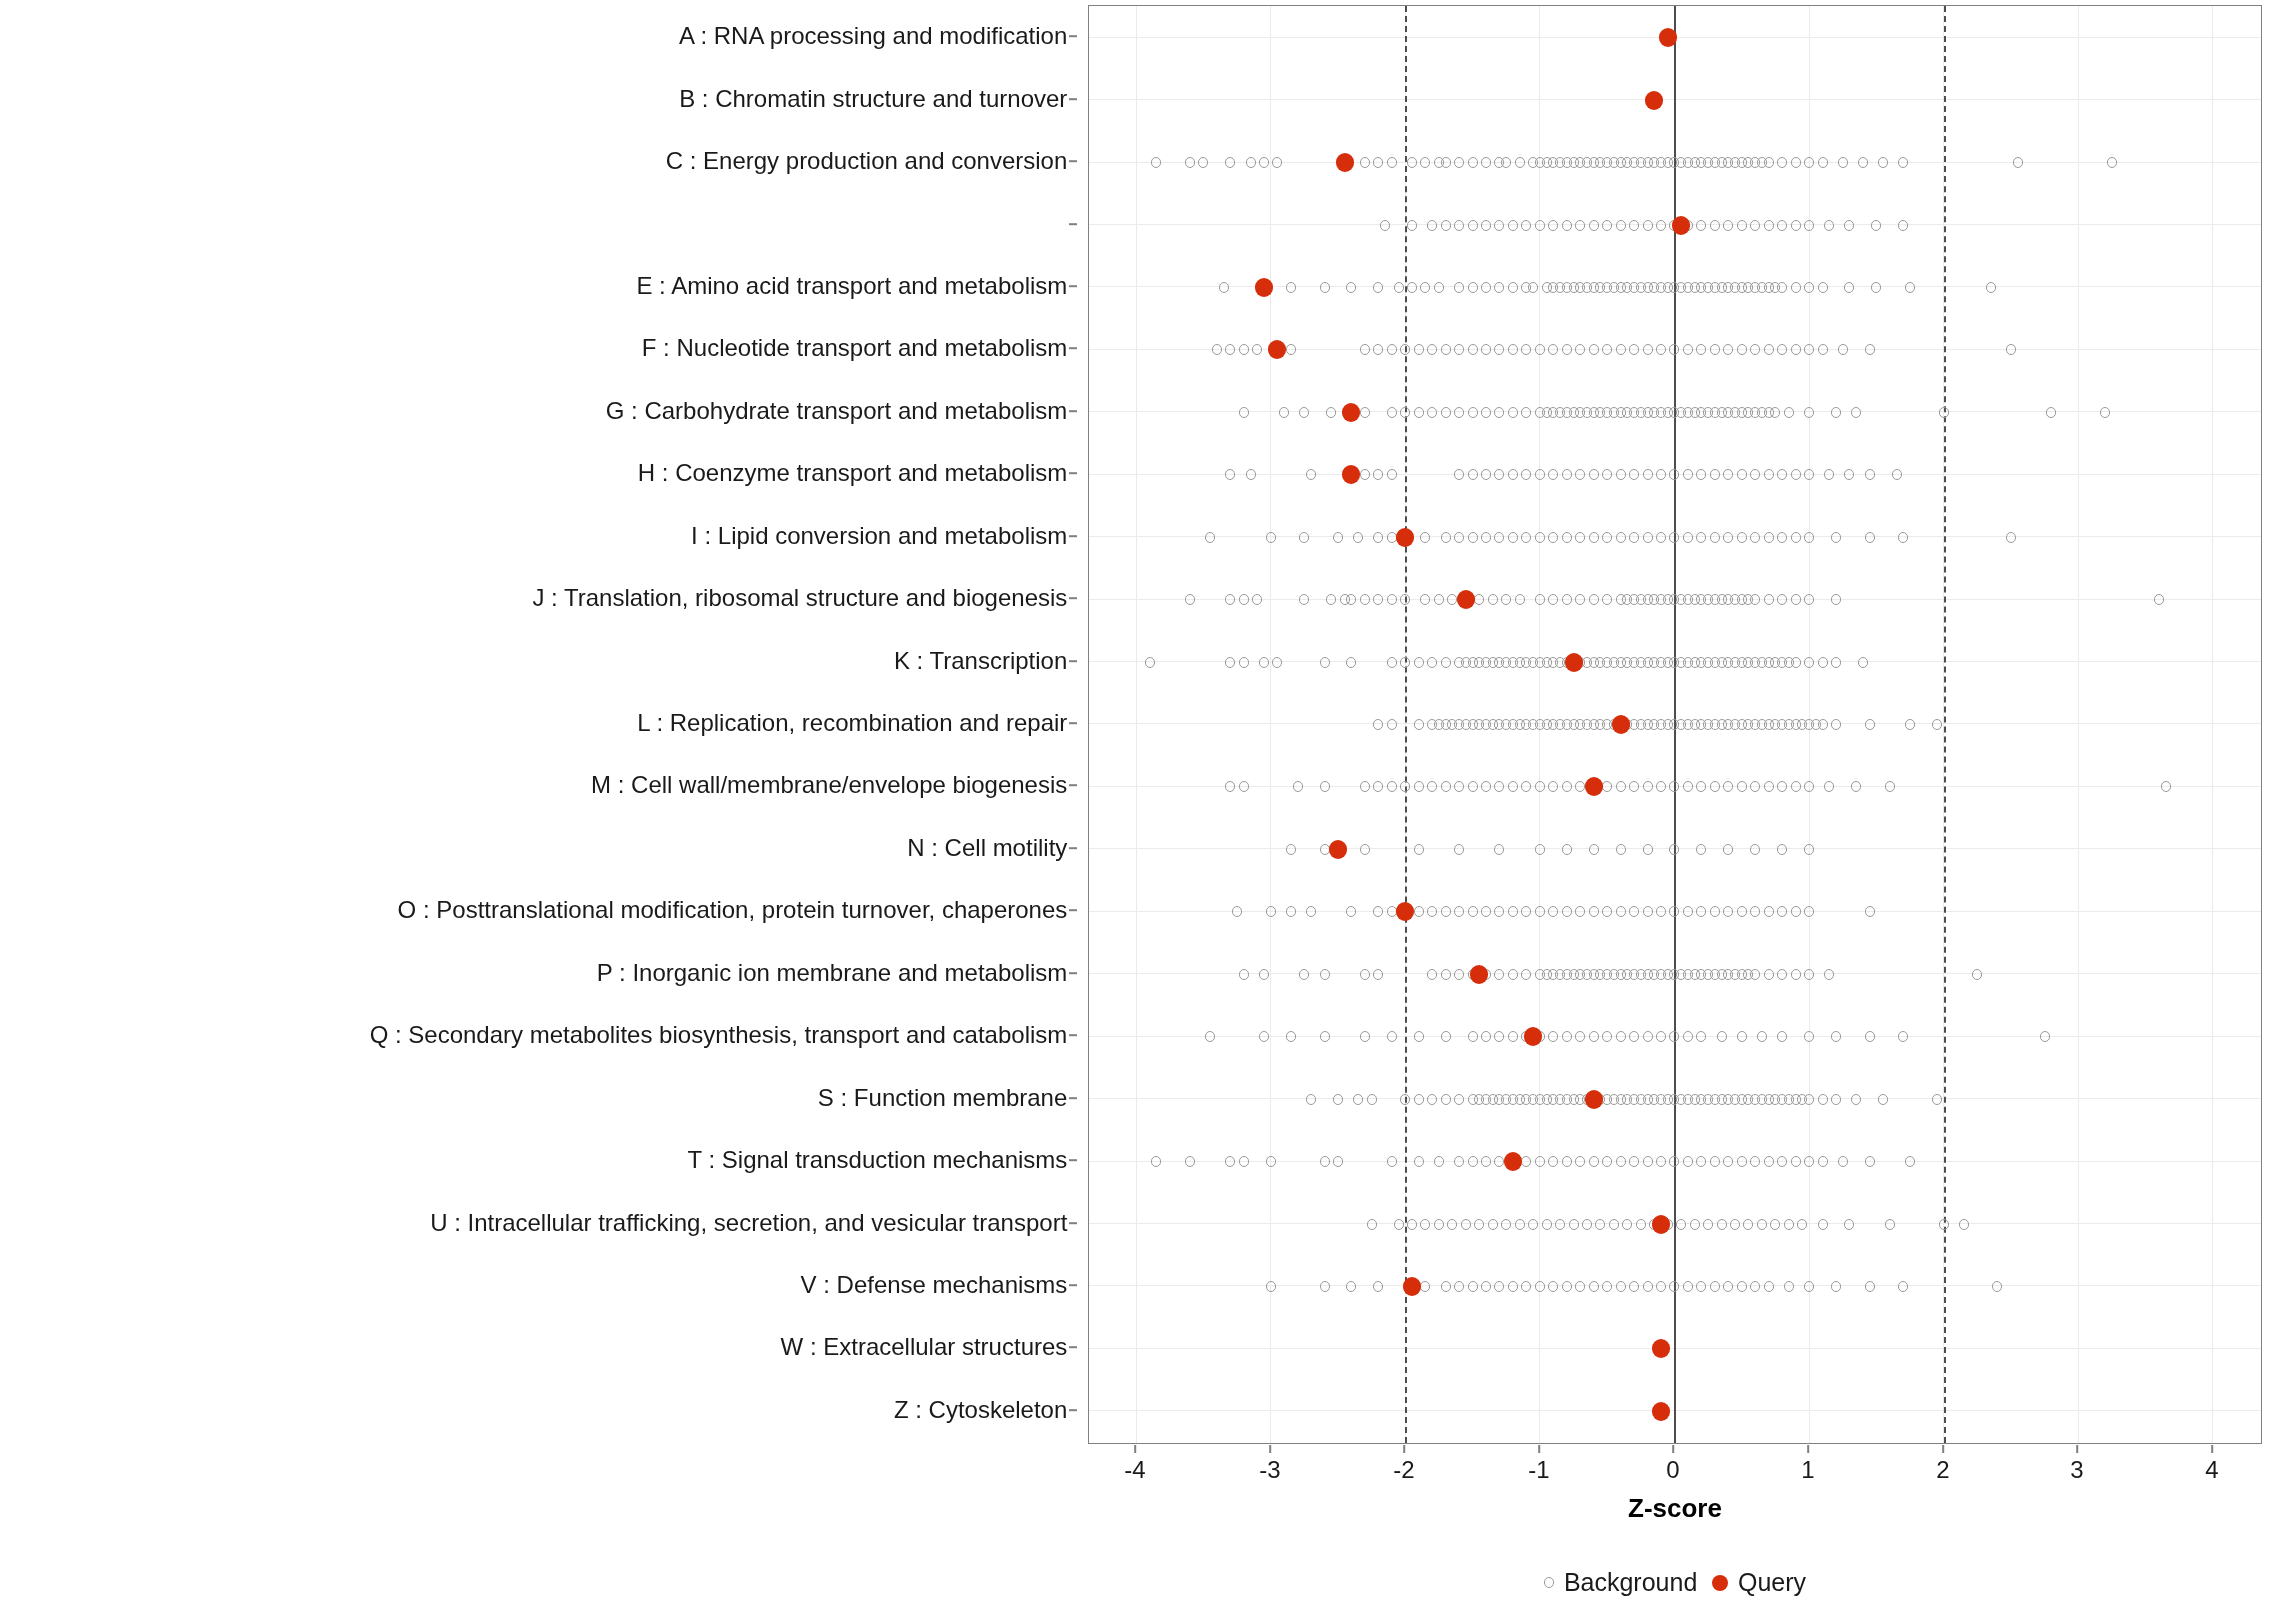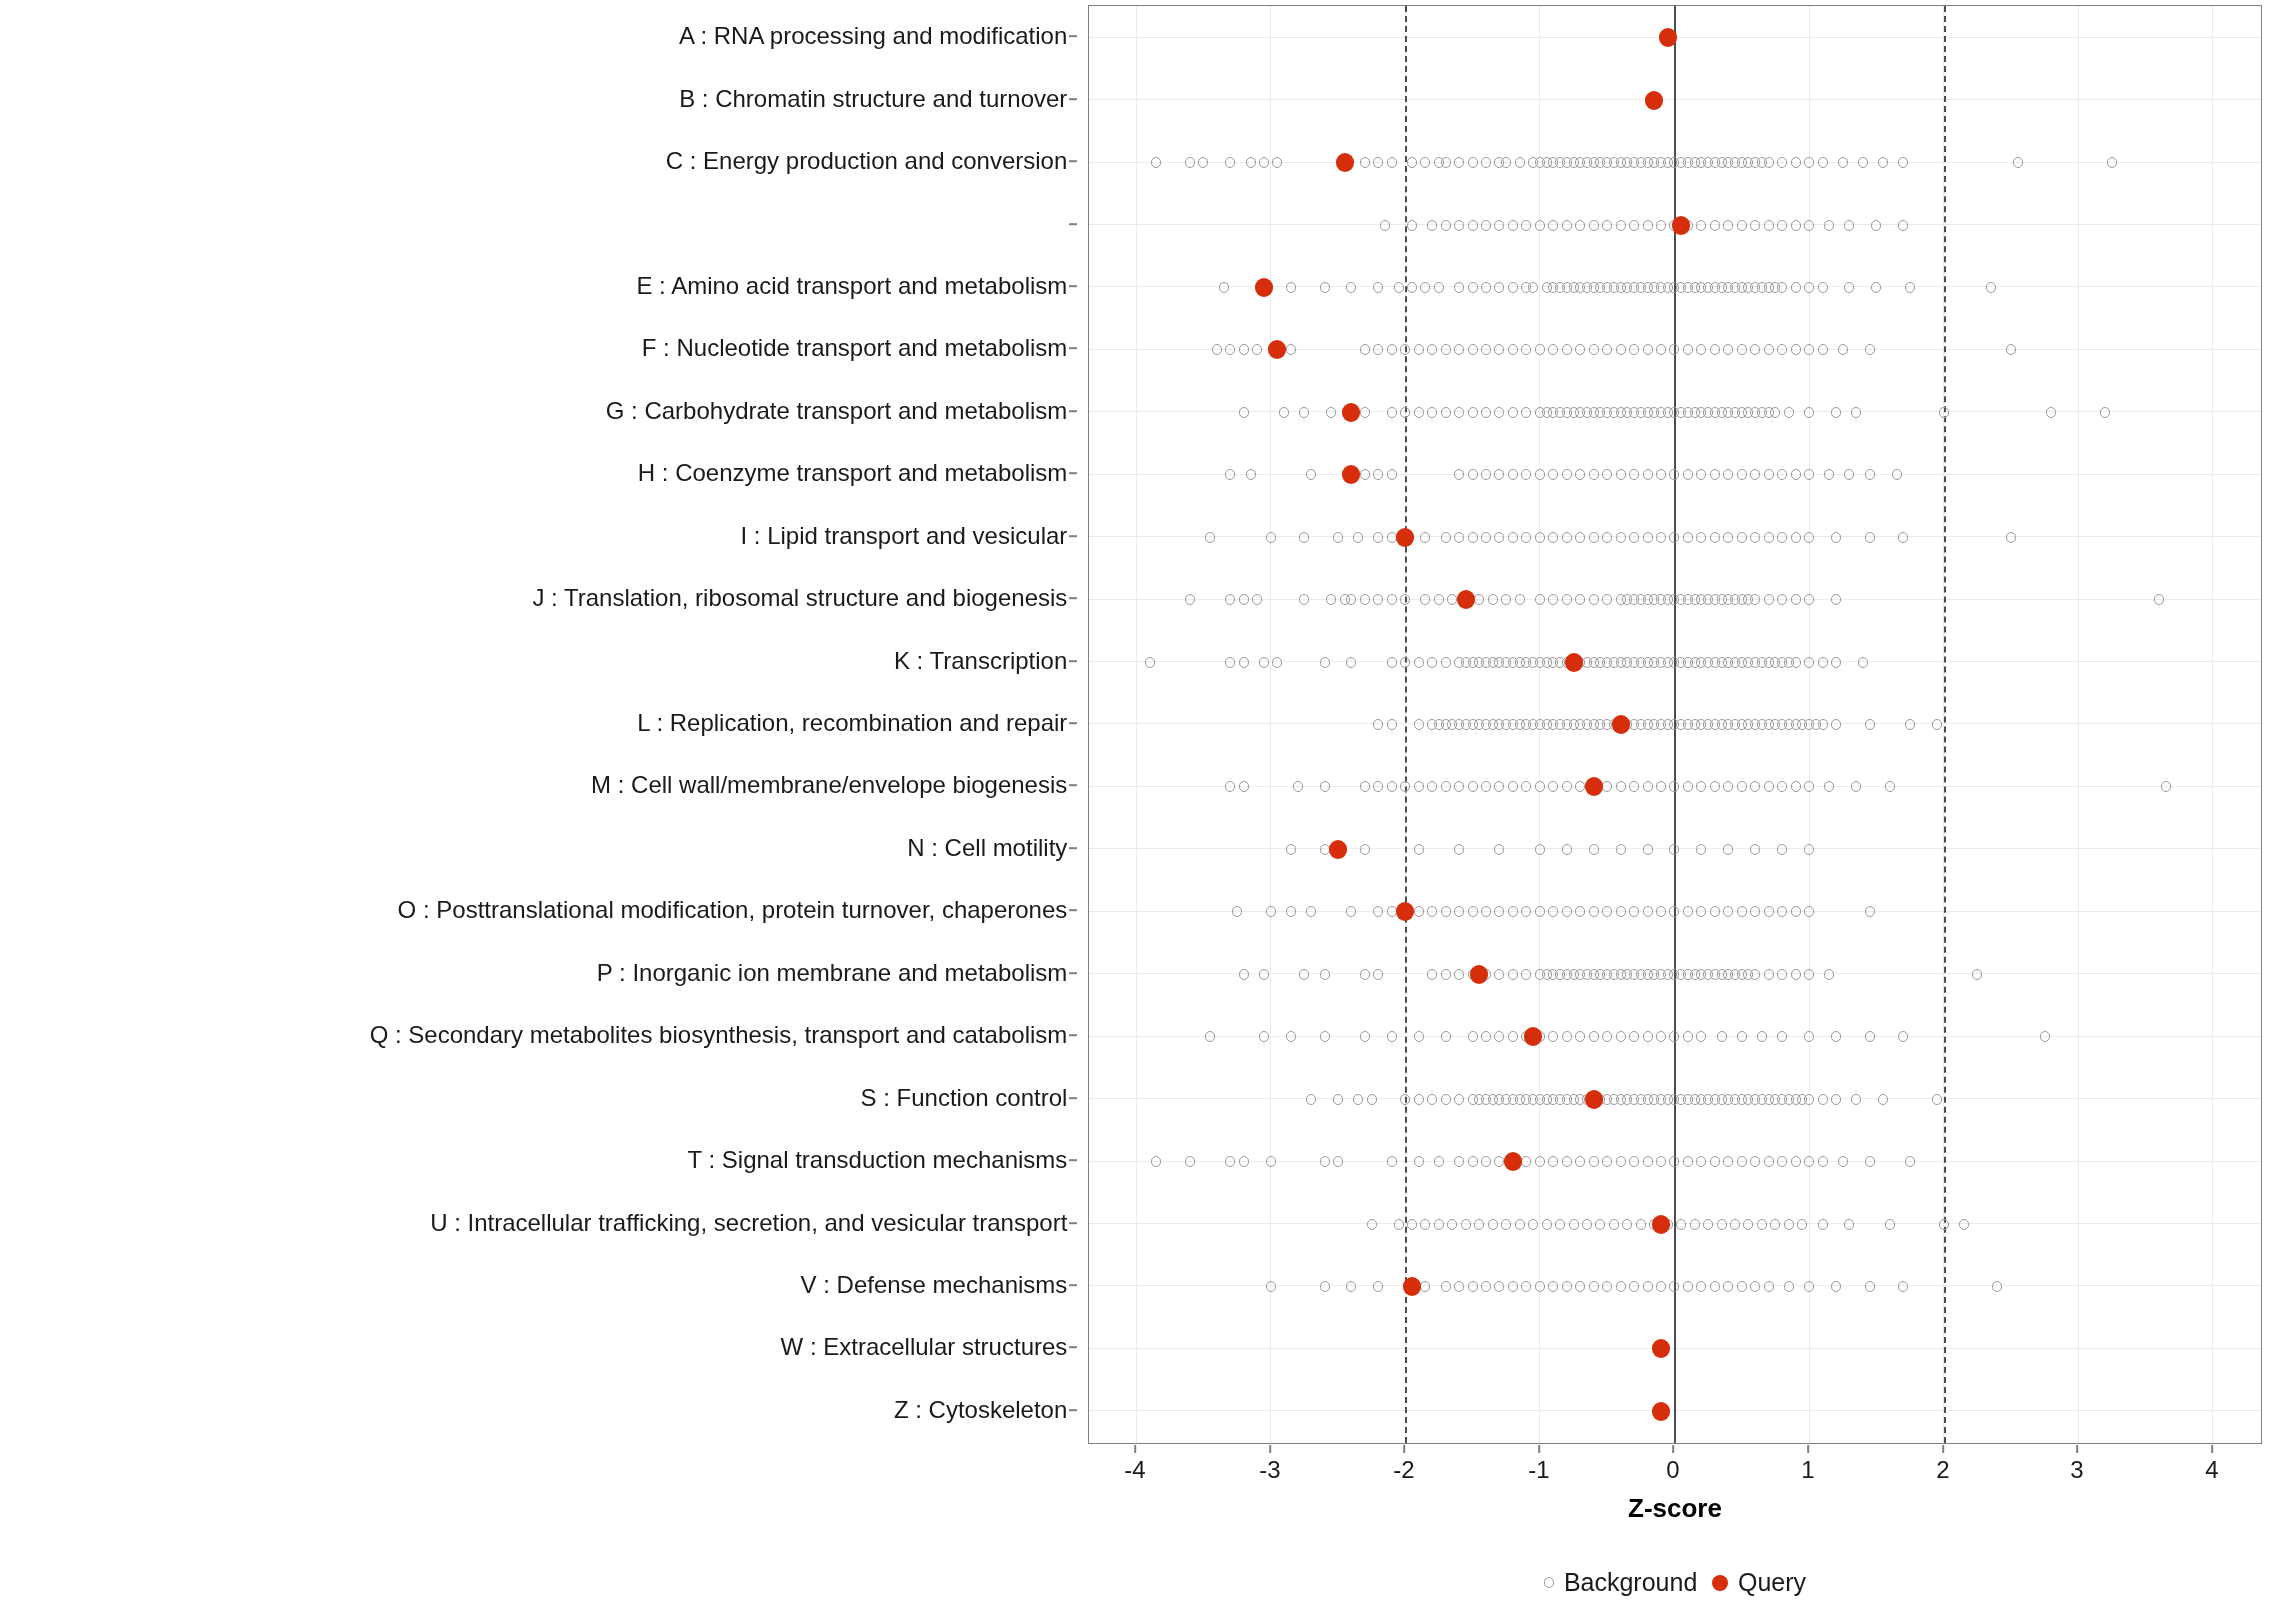--- a/index.html
+++ b/index.html
@@ -193,39 +193,39 @@
       <div class="tick-mark-y" style="top: 156px;"></div>
       <div class="tick-mark-y" style="top: 219px;"></div>
       <div class="cat-label" style="top: 281px;">E : Amino acid transport and metabolism</div>
       <div class="tick-mark-y" style="top: 281px;"></div>
       <div class="cat-label" style="top: 343px;">F : Nucleotide transport and metabolism</div>
       <div class="tick-mark-y" style="top: 343px;"></div>
       <div class="cat-label" style="top: 406px;">G : Carbohydrate transport and metabolism</div>
       <div class="tick-mark-y" style="top: 406px;"></div>
       <div class="cat-label" style="top: 468px;">H : Coenzyme transport and metabolism</div>
       <div class="tick-mark-y" style="top: 468px;"></div>
-      <div class="cat-label" style="top: 531px;">I : Lipid transport and vesicular</div>
+      <div class="cat-label" style="top: 531px;">I : Lipid conversion and metabolism</div>
       <div class="tick-mark-y" style="top: 531px;"></div>
       <div class="cat-label" style="top: 593px;">J : Translation, ribosomal structure and biogenesis</div>
       <div class="tick-mark-y" style="top: 593px;"></div>
       <div class="cat-label" style="top: 656px;">K : Transcription</div>
       <div class="tick-mark-y" style="top: 656px;"></div>
       <div class="cat-label" style="top: 718px;">L : Replication, recombination and repair</div>
       <div class="tick-mark-y" style="top: 718px;"></div>
       <div class="cat-label" style="top: 780px;">M : Cell wall/membrane/envelope biogenesis</div>
       <div class="tick-mark-y" style="top: 780px;"></div>
       <div class="cat-label" style="top: 843px;">N : Cell motility</div>
       <div class="tick-mark-y" style="top: 843px;"></div>
       <div class="cat-label" style="top: 905px;">O : Posttranslational modification, protein turnover, chaperones</div>
       <div class="tick-mark-y" style="top: 905px;"></div>
       <div class="cat-label" style="top: 968px;">P : Inorganic ion membrane and metabolism</div>
       <div class="tick-mark-y" style="top: 968px;"></div>
       <div class="cat-label" style="top: 1030px;">Q : Secondary metabolites biosynthesis, transport and catabolism</div>
       <div class="tick-mark-y" style="top: 1030px;"></div>
-      <div class="cat-label" style="top: 1093px;">S : Function control</div>
+      <div class="cat-label" style="top: 1093px;">S : Function membrane</div>
       <div class="tick-mark-y" style="top: 1093px;"></div>
       <div class="cat-label" style="top: 1155px;">T : Signal transduction mechanisms</div>
       <div class="tick-mark-y" style="top: 1155px;"></div>
       <div class="cat-label" style="top: 1218px;">U : Intracellular trafficking, secretion, and vesicular transport</div>
       <div class="tick-mark-y" style="top: 1218px;"></div>
       <div class="cat-label" style="top: 1280px;">V : Defense mechanisms</div>
       <div class="tick-mark-y" style="top: 1280px;"></div>
       <div class="cat-label" style="top: 1342px;">W : Extracellular structures</div>
       <div class="tick-mark-y" style="top: 1342px;"></div>
       <div class="cat-label" style="top: 1405px;">Z : Cytoskeleton</div>

